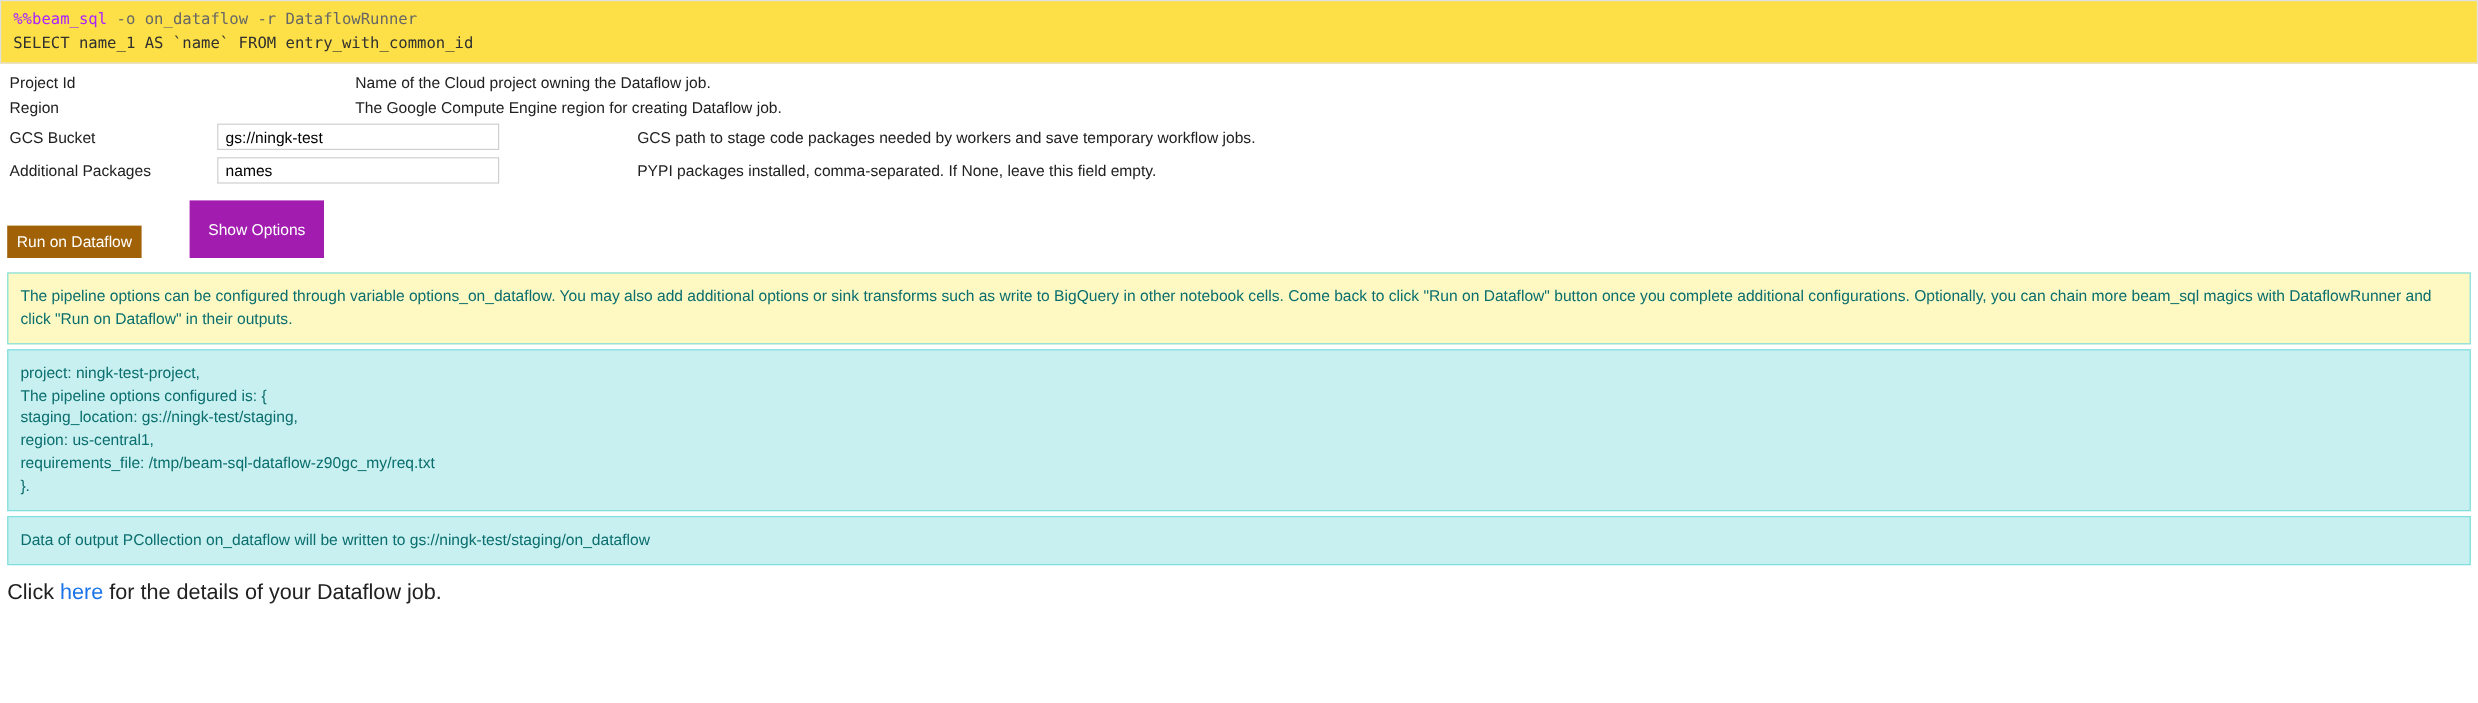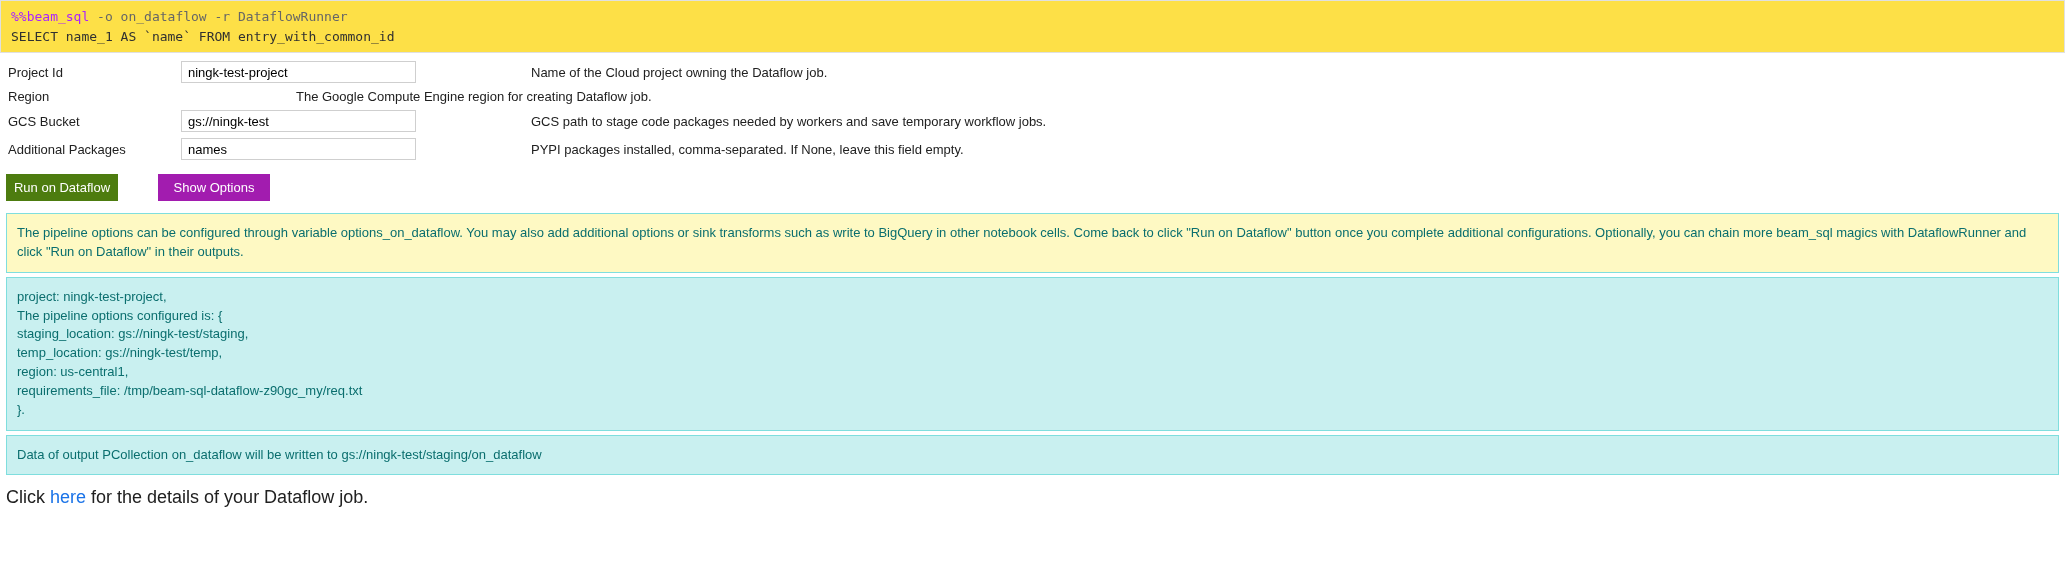--- a/index.html
+++ b/index.html
@@ -58,21 +58,21 @@
   }
   .btn {
     border: none;
     color: #fff;
     padding: 6px 0;
     width: 112px;
     font-size: 13px;
     cursor: pointer;
     font-family: inherit;
   }
-  .btn-green { background: #4d7c0f; }
+  .btn-green { background: #a16207; margin-top: 21px; }
   .btn-teal  { background: #a21caf; }
   .info-box {
     background: #fef9c3;
     border: 1px solid #7fdede;
     padding: 10px 10px;
     margin: 4px 6px;
     font-size: 13px;
     color: #0a6e6e;
     line-height: 1.45;
   }
@@ -90,21 +90,20 @@
 </style>
 </head>
 <body>
 
 <div class="code-cell"><span class="magic">%%beam_sql</span> <span class="flag">-o on_dataflow -r DataflowRunner</span>
 <span>SELECT name_1 AS `name` FROM entry_with_common_id</span></div>
 
 <div class="form-area">
   <div class="form-row">
     <div class="form-label">Project Id</div>
-    <div class="form-input"><input type="text" value="ningk-test-project" style=""></div>
     <div class="form-desc">Name of the Cloud project owning the Dataflow job.</div>
   </div>
   <div class="form-row">
     <div class="form-label">Region</div>
     <div class="form-desc">The Google Compute Engine region for creating Dataflow job.</div>
   </div>
   <div class="form-row">
     <div class="form-label">GCS Bucket</div>
     <div class="form-input"><input type="text" value="gs://ningk-test" style=""></div>
     <div class="form-desc">GCS path to stage code packages needed by workers and save temporary workflow jobs.</div>
@@ -120,21 +119,20 @@
   <button class="btn btn-green">Run on Dataflow</button>
   <button class="btn btn-teal">Show Options</button>
 </div>
 
 <div class="info-box">The pipeline options can be configured through variable options_on_dataflow. You may also add additional options or sink transforms such as write to BigQuery in other notebook cells. Come back to click "Run on Dataflow" button once you complete additional configurations. Optionally, you can chain more beam_sql magics with DataflowRunner and click "Run on Dataflow" in their outputs.</div>
 
 <div class="info-box light">
   <div>project: ningk-test-project,</div>
   <div>The pipeline options configured is: {</div>
   <div>staging_location: gs://ningk-test/staging,</div>
-  <div>temp_location: gs://ningk-test/temp,</div>
   <div>region: us-central1,</div>
   <div>requirements_file: /tmp/beam-sql-dataflow-z90gc_my/req.txt</div>
   <div>}.</div>
 </div>
 
 <div class="info-box light">Data of output PCollection on_dataflow will be written to gs://ningk-test/staging/on_dataflow</div>
 
 <div class="footer-line">
   <span>Click </span><a href="#">here</a><span> for the details of your Dataflow job.</span>
 </div>

